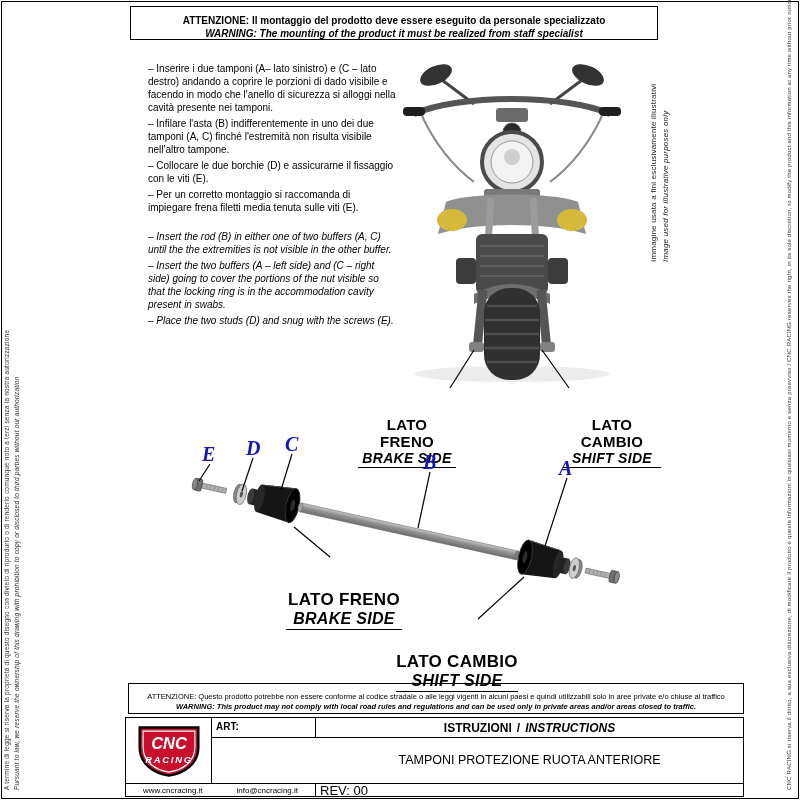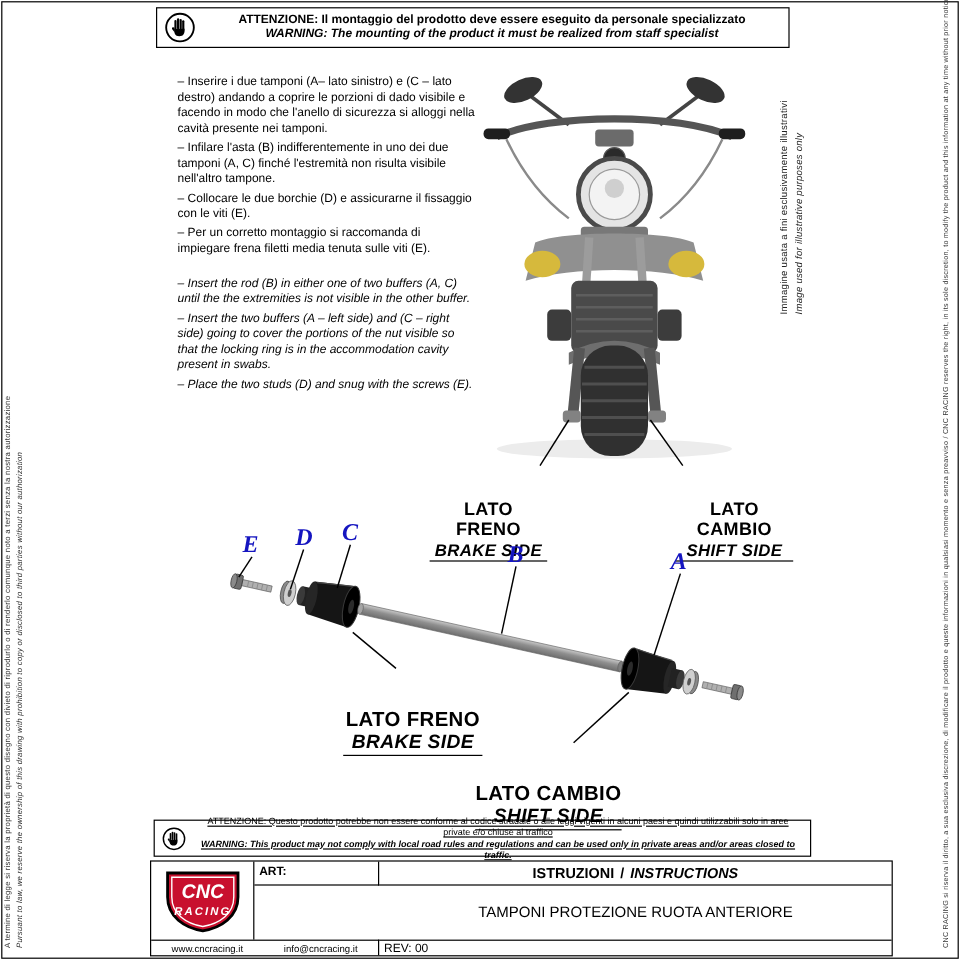--- a/index.html
+++ b/index.html
@@ -11,21 +11,21 @@
   
   .vtext{
     position:absolute;writing-mode:vertical-rl;transform:rotate(180deg);
     font-size:6.5px;color:#333;white-space:nowrap;letter-spacing:.2px;
   }
   .vtext.note{font-size:8px;color:#222;}
   .vtext.italic{font-style:italic;}
   
   .warnbox{
     position:absolute;border:1.5px solid #000;background:#fff;
-    display:flex;align-items:center;gap:6px;padding:2px 6px;box-sizing:border-box;
+    display:flex;align-items:center;gap:6px;padding:2px 6px;box-sizing:border-box;flex-direction:column;
   }
   .warn-text{flex:1;text-align:center;line-height:1.25;}
   .warn-l1{font-weight:bold;font-size:10px;}
   .warn-l2{font-weight:bold;font-style:italic;font-size:10px;}
   .warnbox.small .warn-l1{font-weight:normal;font-size:7.5px;}
   .warnbox.small .warn-l2{font-style:italic;font-size:7.5px;}
   
   .instr{position:absolute;width:248px;font-size:10px;line-height:1.3;}
   .instr p{margin:0 0 3px 0;}
   .instr.en{font-style:italic;}
@@ -49,21 +49,21 @@
     display:grid;grid-template-columns:86px 104px 1fr;grid-template-rows:20px auto 13px;
   }
   .f-logo{grid-area:1/1/3/2;border-right:1.2px solid #000;display:flex;align-items:center;justify-content:center;}
   .f-artlabel{grid-area:1/2/2/3;border-right:1.2px solid #000;border-bottom:1.2px solid #000;font-weight:bold;font-size:10px;padding:3px 4px;box-sizing:border-box;}
   .f-artvalue{grid-area:2/2/3/3;border-right:1.2px solid #000;display:flex;align-items:center;justify-content:center;font-size:21px;font-weight:bold;letter-spacing:1px;}
   .f-header{grid-area:1/3/2/4;border-bottom:1.2px solid #000;display:flex;align-items:center;justify-content:center;gap:5px;font-size:12px;font-weight:bold;}
   .f-header .en{font-style:italic;}
   .f-title{grid-area:2/3/3/4;display:flex;flex-direction:column;align-items:center;justify-content:center;font-size:12.5px;font-weight:normal;line-height:1.3;}
   .f-title .en{font-style:italic;}
   .f-www{grid-area:3/1/4/3;border-top:1.2px solid #000;border-right:1.2px solid #000;display:flex;align-items:center;justify-content:space-around;font-size:8px;}
-  .f-rev{grid-area:3/3/4/4;border-top:1.2px solid #000;font-size:10px;display:flex;align-items:center;padding:0 4px;}
+  .f-rev{grid-area:3/3/4/4;border-top:1.2px solid #000;font-size:13px;display:flex;align-items:center;padding:0 4px;}
 </style>
 </head>
 <body>
 
 <div class="page-frame"></div>
 
 <div class="vtext" style="left:3px;top:10px;height:780px;">A termine di legge si riserva la proprietà di questo disegno con divieto di riprodurlo o di renderlo comunque noto a terzi senza la nostra autorizzazione</div>
 <div class="vtext italic" style="left:13px;top:10px;height:780px;">Pursuant to law, we reserve the ownership of this drawing with prohibition to copy or disclosed to third parties without our authorization</div>
 
 <div class="vtext note" style="left:649px;top:42px;height:220px;">Immagine usata a fini esclusivamente illustrativi</div>
@@ -249,21 +249,21 @@
 
 <div class="callout big" style="left:286px;top:558px;width:116px;">
   <div class="it">LATO FRENO</div>
   <div class="en">BRAKE SIDE</div>
 </div>
 <div class="callout big" style="left:396px;top:620px;width:122px;">
   <div class="it">LATO CAMBIO</div>
   <div class="en">SHIFT SIDE</div>
 </div>
 
-<div class="warnbox small" style="left:128px;top:683px;width:548px;height:31px;border-width:1.2px;text-decoration:underline;">
+<div class="warnbox small" style="left:128px;top:683px;width:616px;height:31px;border-width:1.2px;">
   <svg width="20" height="20" viewBox="0 0 30 30">
     <circle cx="15" cy="15" r="13.3" fill="#fff" stroke="#000" stroke-width="1.8"></circle>
     <g fill="#000">
       <rect x="9.6" y="7.6" width="2.1" height="9" rx="1"></rect>
       <rect x="12.1" y="6.1" width="2.1" height="10.5" rx="1"></rect>
       <rect x="14.6" y="6.8" width="2.1" height="10" rx="1"></rect>
       <rect x="17.1" y="8" width="2.1" height="9" rx="1"></rect>
       <path d="M9.6,15 q-2.8,-1.2 -2.3,1.3 l2.5,3.2 z"></path>
       <path d="M9.4,15.2 C9,20 10.2,23.4 14.3,23.4 C18.4,23.4 19.6,21 19.5,16.2 L9.6,16.2 Z"></path>
     </g>

